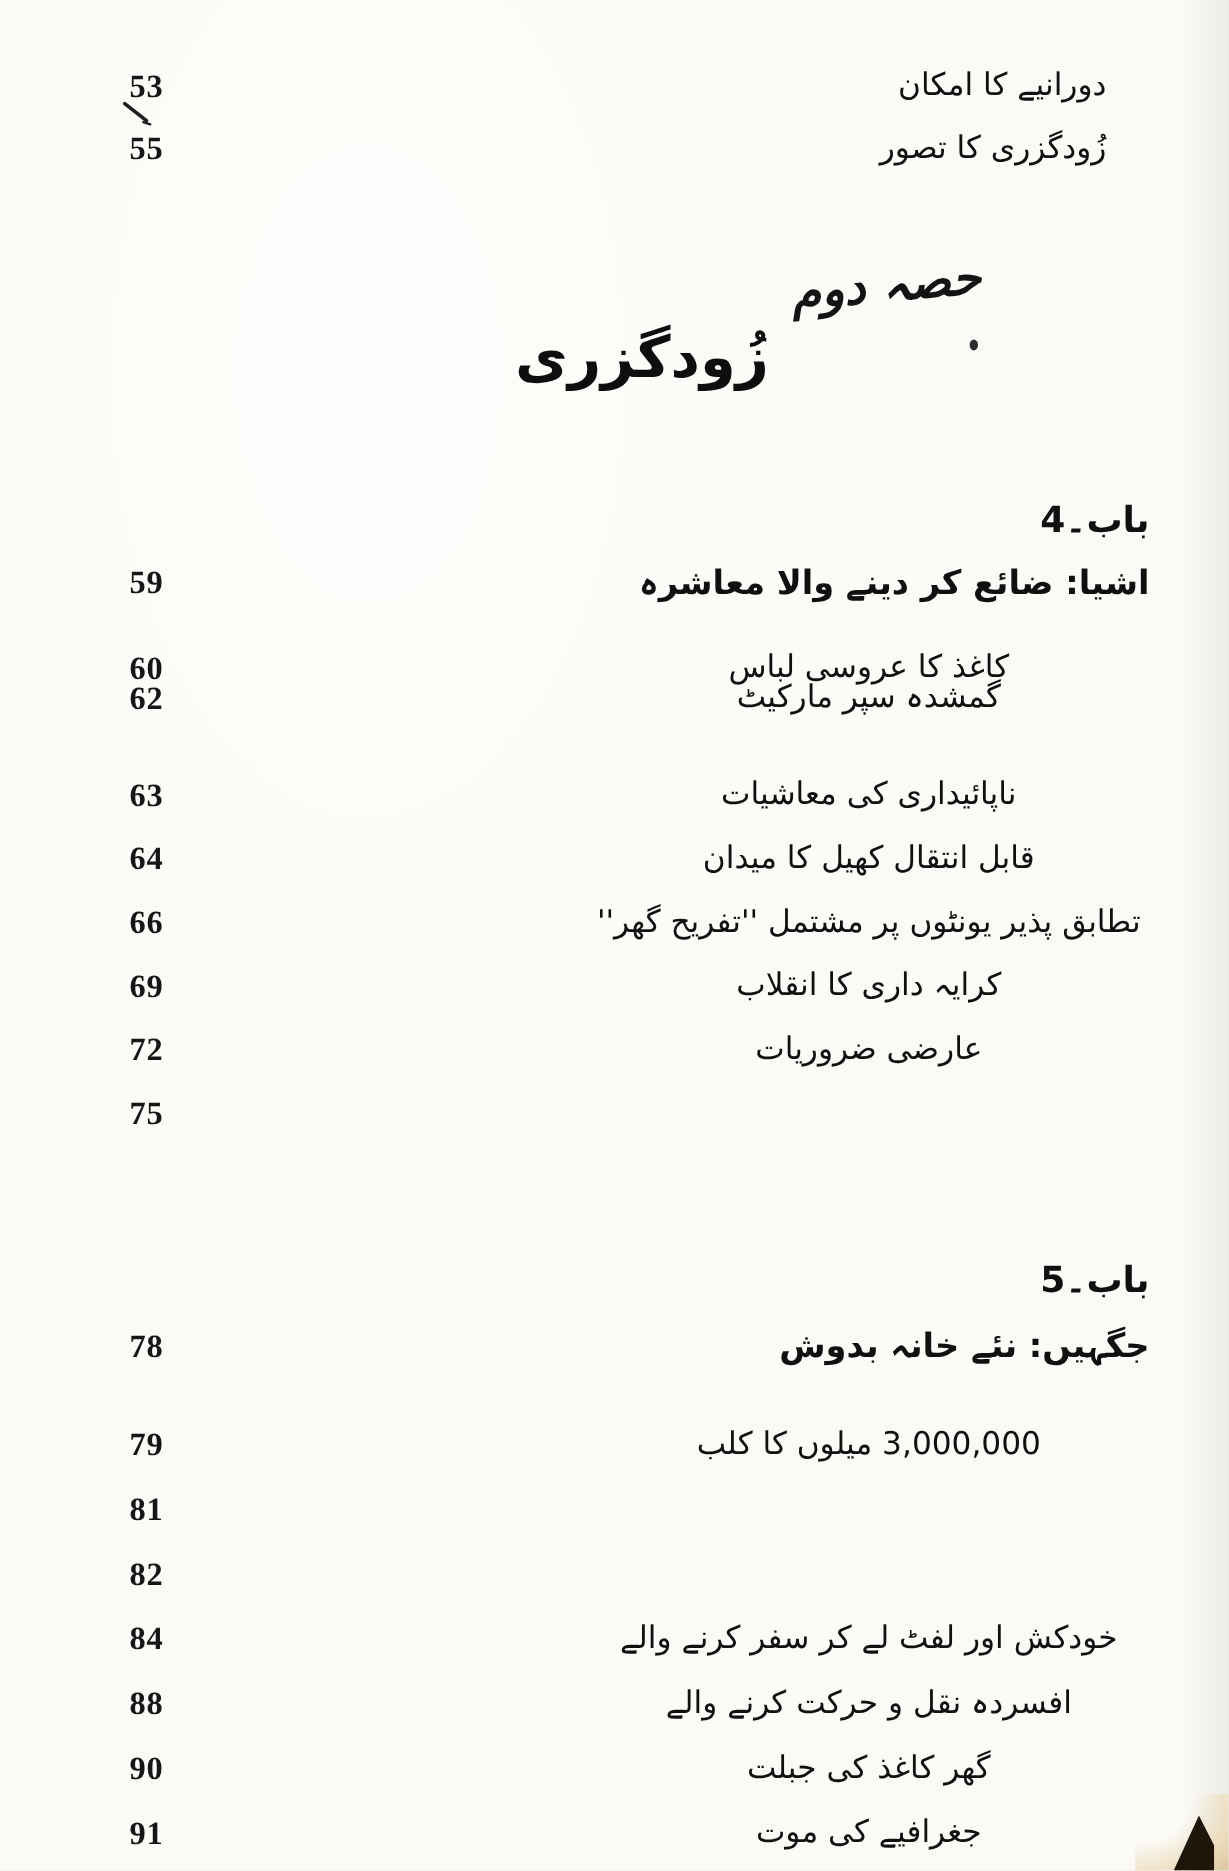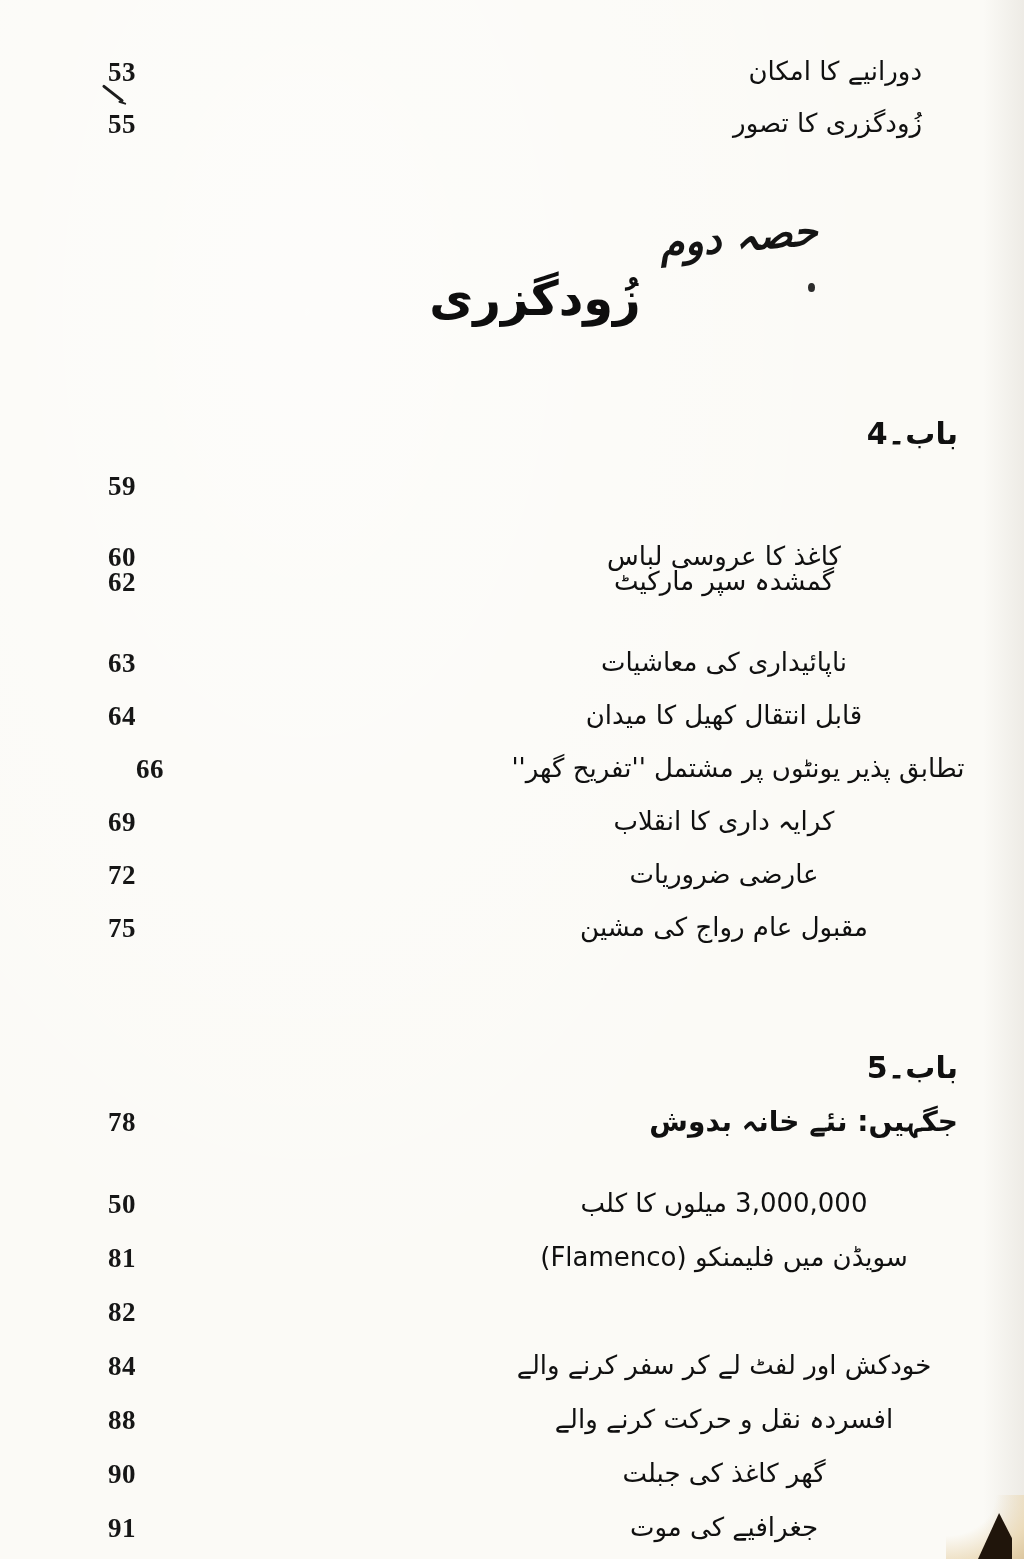--- a/index.html
+++ b/index.html
@@ -98,67 +98,66 @@
       </div>
       <div class="row" style="top: 100px;">
         <span class="num">55</span>
         <span class="title rightwide" dir="rtl">زُودگزری کا تصور</span>
       </div>
       <div class="row" style="top: 410px; margin-left: 16px;">
         <span class="title heading" dir="rtl">باب۔4</span>
       </div>
       <div class="row" style="top: 462px;">
         <span class="num">59</span>
+        <span class="title chapright" dir="rtl">اشیا: ضائع کر دینے والا معاشرہ</span>
       </div>
       <div class="row" style="top: 533px;">
         <span class="num">60</span>
         <span class="title center" dir="rtl">کاغذ کا عروسی لباس</span>
       </div>
       <div class="row" style="top: 558px;">
         <span class="num">62</span>
         <span class="title center" dir="rtl">گمشدہ سپر مارکیٹ</span>
       </div>
       <div class="row" style="top: 639px;">
         <span class="num">63</span>
         <span class="title center" dir="rtl">ناپائیداری کی معاشیات</span>
       </div>
       <div class="row" style="top: 692px;">
         <span class="num">64</span>
         <span class="title center" dir="rtl">قابل انتقال کھیل کا میدان</span>
       </div>
-      <div class="row" style="top: 745px; margin-left: 28px;">
+      <div class="row" style="top: 745px;">
         <span class="num">66</span>
         <span class="title center" dir="rtl">تطابق پذیر یونٹوں پر مشتمل ''تفریح گھر''</span>
       </div>
       <div class="row" style="top: 798px;">
         <span class="num">69</span>
         <span class="title center" dir="rtl">کرایہ داری کا انقلاب</span>
       </div>
       <div class="row" style="top: 851px;">
         <span class="num">72</span>
         <span class="title center" dir="rtl">عارضی ضروریات</span>
       </div>
       <div class="row" style="top: 904px;">
         <span class="num">75</span>
-        <span class="title center" dir="rtl">مقبول عام رواج کی مشین</span>
       </div>
       <div class="row" style="top: 1044px;">
         <span class="title heading" dir="rtl">باب۔5</span>
       </div>
       <div class="row" style="top: 1098px;">
         <span class="num">78</span>
         <span class="title chapright" dir="rtl">جگہیں: نئے خانہ بدوش</span>
       </div>
       <div class="row" style="top: 1180px;">
-        <span class="num">50</span>
+        <span class="num">79</span>
         <span class="title center" dir="rtl">3,000,000 میلوں کا کلب</span>
       </div>
       <div class="row" style="top: 1234px;">
         <span class="num">81</span>
-        <span class="title center" dir="rtl">سویڈن میں فلیمنکو (Flamenco)</span>
       </div>
       <div class="row" style="top: 1288px;">
         <span class="num">82</span>
       </div>
       <div class="row" style="top: 1342px;">
         <span class="num">84</span>
         <span class="title center" dir="rtl">خودکش اور لفٹ لے کر سفر کرنے والے</span>
       </div>
       <div class="row" style="top: 1396px;">
         <span class="num">88</span>

